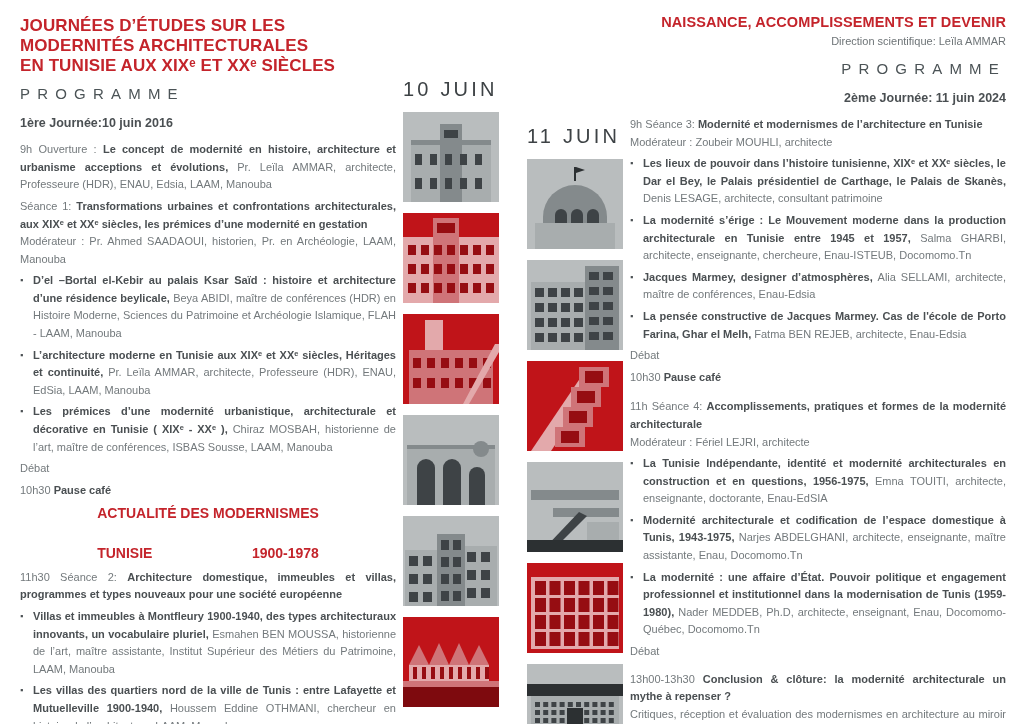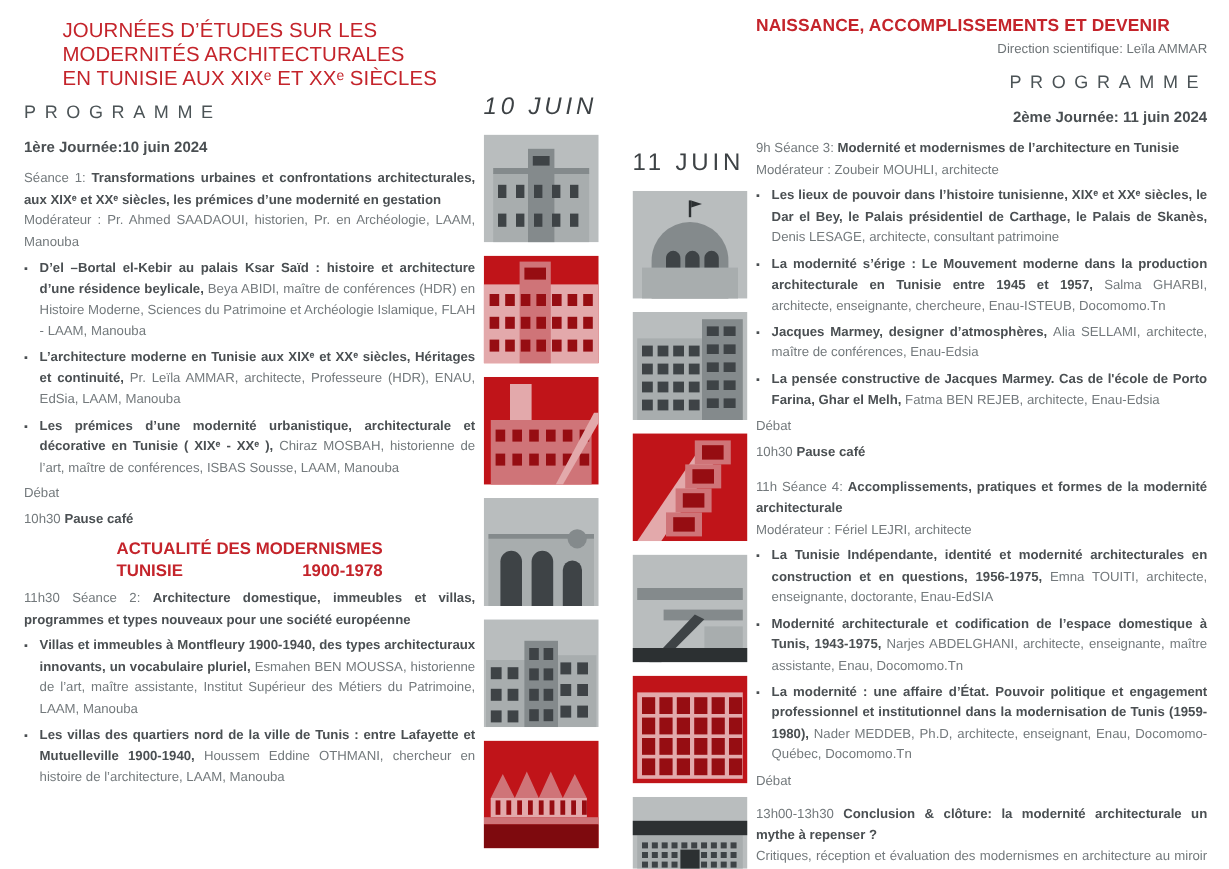--- a/index.html
+++ b/index.html
@@ -8,66 +8,67 @@
   }
   *{box-sizing:border-box;}
   html,body{margin:0;padding:0;background:#ffffff;}
   body{font-family:"Liberation Sans","DejaVu Sans",sans-serif;}
   .page{position:relative;width:1024px;height:724px;background:#fff;overflow:hidden;}
 
   
   .col-left{position:absolute;left:20px;top:16px;width:376px;}
   .col-right{position:absolute;left:630px;top:14px;width:376px;}
 
-  .title{color:var(--red);font-weight:normal;font-size:17px;line-height:1.18;letter-spacing:.1px;margin-left:32px;}
+  .title{color:var(--red);font-weight:bold;font-size:17px;line-height:1.18;letter-spacing:.1px;}
   .programme{font-size:15px;letter-spacing:.48em;color:var(--head-gray);margin-top:9px;font-weight:400;}
   .day{font-size:12.5px;font-weight:bold;color:var(--txt-dark);margin-top:14px;}
 
-  .col-right .r-title{color:var(--red);font-weight:bold;font-size:14.5px;letter-spacing:.1px;}
+  .col-right .r-title{color:var(--red);font-weight:bold;font-size:14.5px;text-align:right;letter-spacing:.1px;}
   .col-right .direction{font-size:11px;color:#6e7477;text-align:right;margin-top:5px;}
   .col-right .programme{text-align:right;margin-top:13px;}
   .col-right .day{text-align:right;}
 
   .items{margin-top:11px;}
   .items p{font-size:11px;line-height:1.6;margin:0 0 4px 0;color:var(--txt-light);}
   .items p.entry,.items p.bullet{text-align:justify;}
   .items p.bullet{position:relative;padding-left:13px;}
   .items .blt{position:absolute;left:0;top:1px;font-size:9px;color:var(--txt-dark);}
   .seg-b{font-weight:bold;color:var(--txt-dark);}
   .seg-r{color:var(--txt-light);}
   .mt10{margin-top:10px !important;}
   .mt12{margin-top:12px !important;}
 
   .red-heading{color:var(--red);font-weight:bold;font-size:14px;line-height:1.3;text-align:center;margin:5px 0 7px 0;}
   .red-heading .wrap{display:inline-block;min-width:58%;}
-  .red-heading .l2{display:flex;justify-content:space-between;}
+  .red-heading .l2{display:flex;justify-content:space-between;margin-top:21px;}
 
   
   .col-center{position:absolute;left:403px;top:78px;width:222px;}
   .photo-col{position:absolute;top:0;width:96px;}
-  .photo-col.c0{left:0;font-style:italic;} .photo-col.c1{left:124px;margin-top:47px;}
+  .photo-col.c0{left:0;} .photo-col.c1{left:124px;margin-top:47px;}
   .day-header{font-size:20px;letter-spacing:.16em;color:#3d4245;white-space:nowrap;margin-bottom:11px;font-weight:400;}
   .tile{width:96px;height:90px;margin-bottom:11px;position:relative;overflow:hidden;}
   .tile svg{display:block;}
   .tone-bw{--sky:#b9bdbe;--wall:#a8adae;--wall2:#848a8c;--win:#3e4346;--dk:#2c3032;}
   .tone-red{--sky:var(--photo-red);--wall:#e3a9ab;--wall2:#cf7478;--win:#960d12;--dk:#7e0a0e;}
 </style>
 </head>
 <body>
 
 <div class="page">
 
   <div class="col-left">
     <div class="title">
       <div>JOURNÉES D’ÉTUDES SUR LES MODERNITÉS ARCHITECTURALES</div>
       <div>EN TUNISIE AUX XIXᵉ ET XXᵉ SIÈCLES</div>
     </div>
     <div class="programme">PROGRAMME</div>
-    <div class="day">1ère Journée:10 juin 2024</div>
+    <div class="day">1ère Journée:10 juin 2016</div>
     <div class="items" id="left-items">
+        <p class="entry"><span class="seg-r">9h Ouverture : </span><span class="seg-b">Le concept de modernité en histoire, architecture et urbanisme acceptions et évolutions, </span><span class="seg-r">Pr. Leïla AMMAR, architecte, Professeure (HDR), ENAU, Edsia, LAAM, Manouba</span></p>
         <p class="entry"><span class="seg-r">Séance 1: </span><span class="seg-b">Transformations urbaines et confrontations architecturales, aux XIXᵉ et XXᵉ siècles, les prémices d’une modernité en gestation</span><br><span class="seg-r">Modérateur : Pr. Ahmed SAADAOUI, historien, Pr. en Archéologie, LAAM, Manouba</span></p>
         <p class="bullet"><span class="blt">▪</span><span class="seg-b">D’el –Bortal el-Kebir au palais Ksar Saïd : histoire et architecture d’une résidence beylicale, </span><span class="seg-r">Beya ABIDI, maître de conférences (HDR) en Histoire Moderne, Sciences du Patrimoine et Archéologie Islamique, FLAH - LAAM, Manouba</span></p>
         <p class="bullet"><span class="blt">▪</span><span class="seg-b">L’architecture moderne en Tunisie aux XIXᵉ et XXᵉ siècles, Héritages et continuité, </span><span class="seg-r">Pr. Leïla AMMAR, architecte, Professeure (HDR), ENAU, EdSia, LAAM, Manouba</span></p>
         <p class="bullet"><span class="blt">▪</span><span class="seg-b">Les prémices d’une modernité urbanistique, architecturale et décorative en Tunisie ( XIXᵉ - XXᵉ ), </span><span class="seg-r">Chiraz MOSBAH, historienne de l’art, maître de conférences, ISBAS Sousse, LAAM, Manouba</span></p>
         <p class="line"><span class="seg-r">Débat</span></p>
         <p class="line"><span class="seg-r">10h30  </span><span class="seg-b">Pause café</span></p>
         <div class="red-heading"><span class="wrap"><div>ACTUALITÉ DES MODERNISMES</div><div class="l2">
               <span>TUNISIE</span>
               <span>1900-1978</span>
             </div></span></div>

